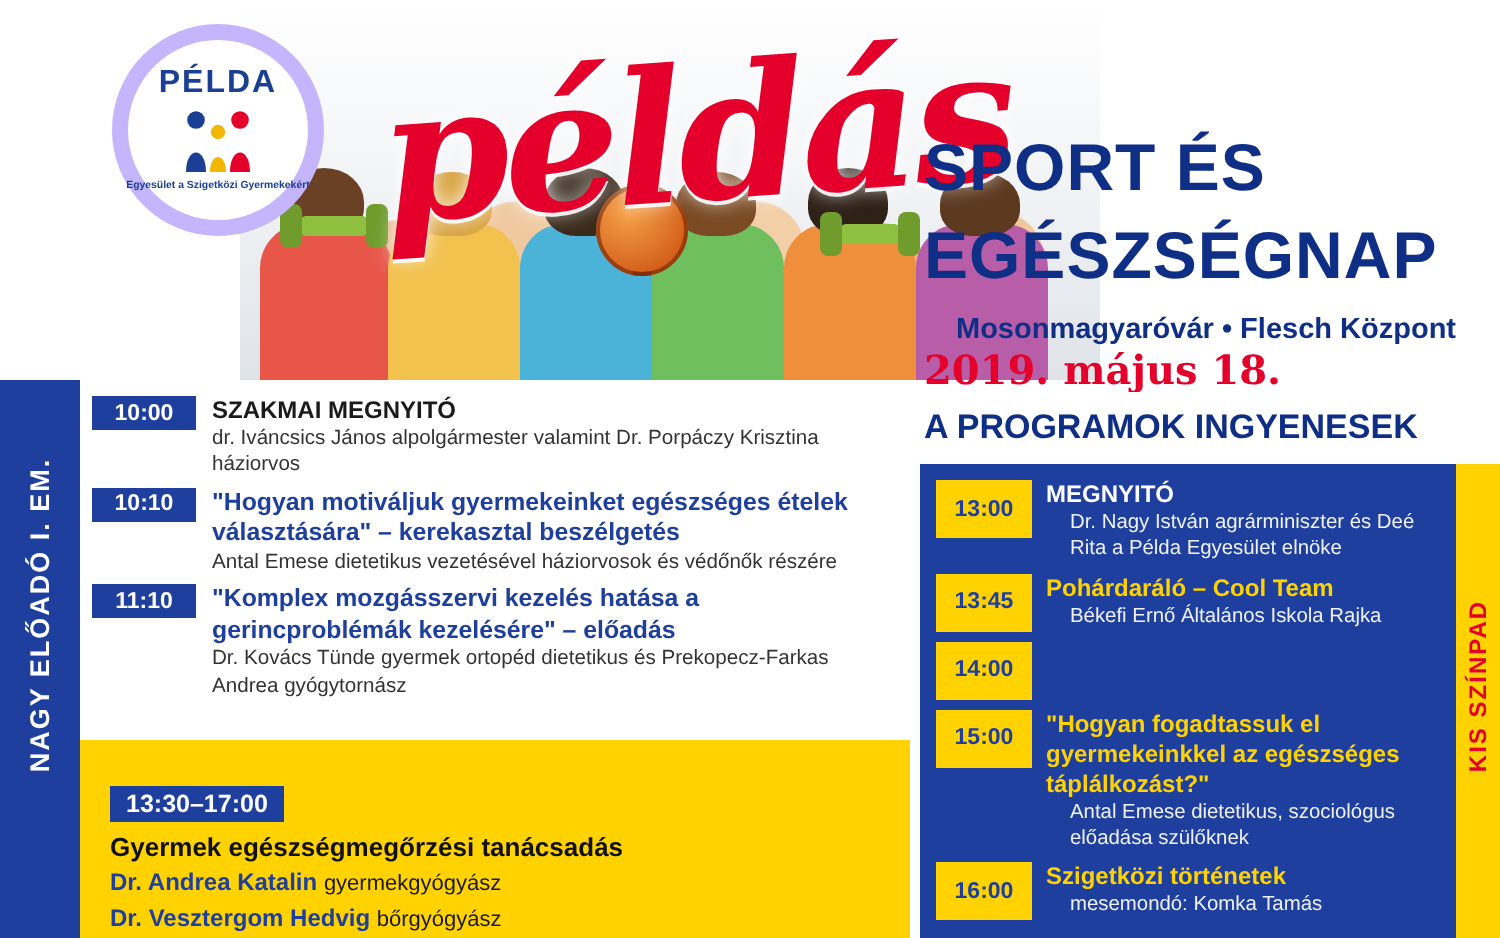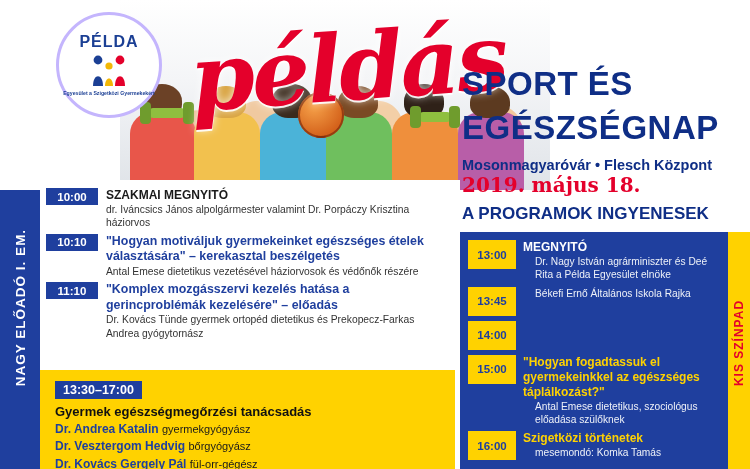--- a/index.html
+++ b/index.html
@@ -53,21 +53,21 @@
   }
   .dumbbell::before, .dumbbell::after {
     content:""; position:absolute; top:-6px; width:11px; height:22px; border-radius:4px; background:#6f9c2d;
   }
   .dumbbell::before { left:-10px; }
   .dumbbell::after { right:-10px; }
 
   
   .logo {
     position:absolute; left:56px; top:12px; width:106px; height:106px; border-radius:50%;
-    background:#ffffff; border:3px solid #c4b5fd;
+    background:#ffffff; border:8px solid #c4b5fd;
     display:flex; flex-direction:column; align-items:center; justify-content:center;
     text-align:center; z-index:6;
   }
   .logo .logo-title {
     font-size:16px; font-weight:bold; color:#1b3f94; letter-spacing:1px; margin-bottom:2px;
   }
   .logo .logo-mark { width:40px; height:34px; position:relative; }
   .logo .logo-sub {
     font-size:5.2px; color:#1b3f94; width:96px; line-height:1.25; margin-top:3px; font-weight:bold;
   }
@@ -82,21 +82,21 @@
     letter-spacing:-3px;
   }
 
   
   .title-block { position:absolute; left:462px; top:22px; width:286px; z-index:8; }
   .title-block .t1, .title-block .t2 {
     font-size:33px; font-weight:bold; color:#0f2e86; line-height:1.08; letter-spacing:.5px;margin-top:44px;
   }
   .title-block .t2 { margin-top:8px; }
   .title-block .loc {
-    margin-top:12px; font-size:14.5px; font-weight:bold; color:#0f2e86;
+    margin-top:12px; font-size:14.5px; font-weight:bold; color:#0f2e86;margin-left:16px;
   }
   .title-block .date {
     margin-top:0; font-size:20px; font-weight:bold; color:#e4002b;
     font-family:"DejaVu Serif", serif;
   }
   .free-banner {
     position:absolute; left:462px; top:196px; width:288px; height:36px;
     background:#ffffff; color:#0f2e86; font-size:17px; font-weight:bold;
     display:flex; align-items:center; z-index:9;
   }
@@ -107,38 +107,38 @@
     background:#1f3f9e; color:#ffffff;
   }
   .left-bar span {
     position:absolute; left:-86px; top:110px; width:212px;
     transform:rotate(-90deg);
     font-size:13.5px; font-weight:bold; letter-spacing:1px; text-align:center;
   }
 
   
   .left-prog {
-    position:absolute; left:40px; top:180px; width:420px; height:208px;
+    position:absolute; left:40px; top:190px; width:420px; height:208px;
     background:#ffffff; padding:8px 20px 0 6px;
   }
   .row { display:flex; margin-bottom:4px; }
   .time {
     flex:0 0 52px; height:17px; background:#1f3f9e; color:#fff;
     font-size:11.5px; font-weight:bold; display:flex; align-items:center; justify-content:center;
     margin-right:8px;
   }
   .entry { flex:1 1 auto; }
   .entry .head { font-size:12px; font-weight:bold; color:#1a1a1a; line-height:1.25; }
   .entry .head.quote { color:#1f3f9e; font-size:12.4px; }
   .entry .sub { font-size:10.3px; color:#333; line-height:1.3; }
 
   
   .left-yellow {
     position:absolute; left:40px; top:370px; width:420px; height:99px;
-    background:#ffd200; padding:10px 10px;
+    background:#ffd200; padding:23px 10px;
   }
   .ly-time {
     display:inline-block; background:#1f3f9e; color:#fff; font-size:12.5px; font-weight:bold;
     padding:2px 8px; margin-left:5px;
   }
   .ly-title { font-size:13px; font-weight:bold; color:#111; margin:5px 0 2px 5px; }
   .ly-item { font-size:12px; font-weight:bold; color:#1f3f9e; margin-left:5px; line-height:1.45; }
   .ly-item em { font-style:normal; font-weight:normal; color:#1a1a1a; font-size:11px; }
 
   
@@ -286,20 +286,21 @@
       <div class="r-time">13:00</div>
       <div class="r-entry">
         <div class="head">MEGNYITÓ</div>
         <div class="sub">Dr. Nagy István agrárminiszter és Deé Rita a Példa Egyesület elnöke</div>
       </div>
     </div>
 
     <div class="r-row">
       <div class="r-time">13:45</div>
       <div class="r-entry">
+        <div class="head yellow">Pohárdaráló – Cool Team</div>
         <div class="sub">Békefi Ernő Általános Iskola Rajka</div>
       </div>
     </div>
 
     <div class="r-row">
       <div class="r-time">14:00</div>
     </div>
 
     <div class="r-row">
       <div class="r-time">15:00</div>

